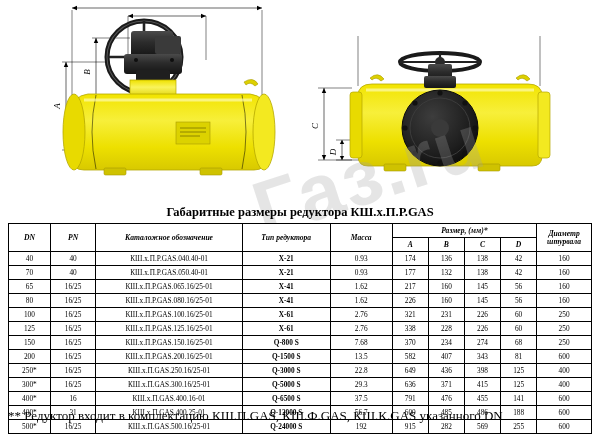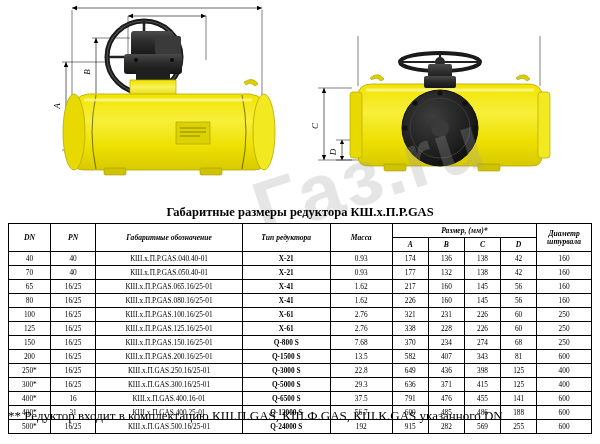--- a/index.html
+++ b/index.html
@@ -265,21 +265,21 @@
 </div>
 
 <div id="table-wrap">
   <div class="table-title">Габаритные размеры редуктора КШ.х.П.Р.GAS</div>
 
   <table class="dims">
     <thead>
       <tr>
         <th class="col-dn grp" rowspan="2">DN</th>
         <th class="col-pn grp" rowspan="2">PN</th>
-        <th class="col-cat grp" rowspan="2">Габаритные обозначение</th>
+        <th class="col-cat grp" rowspan="2">Каталожное обозначение</th>
         <th class="col-type grp" rowspan="2">Тип редуктора</th>
         <th class="col-mass grp" rowspan="2">Масса</th>
         <th class="grp" colspan="4">Размер, (мм)*</th>
         <th class="col-diam grp" rowspan="2">Диаметр штурвала</th>
       </tr>
       <tr>
         <th class="col-abcd">A</th>
         <th class="col-abcd">B</th>
         <th class="col-abcd">C</th>
         <th class="col-abcd">D</th>

